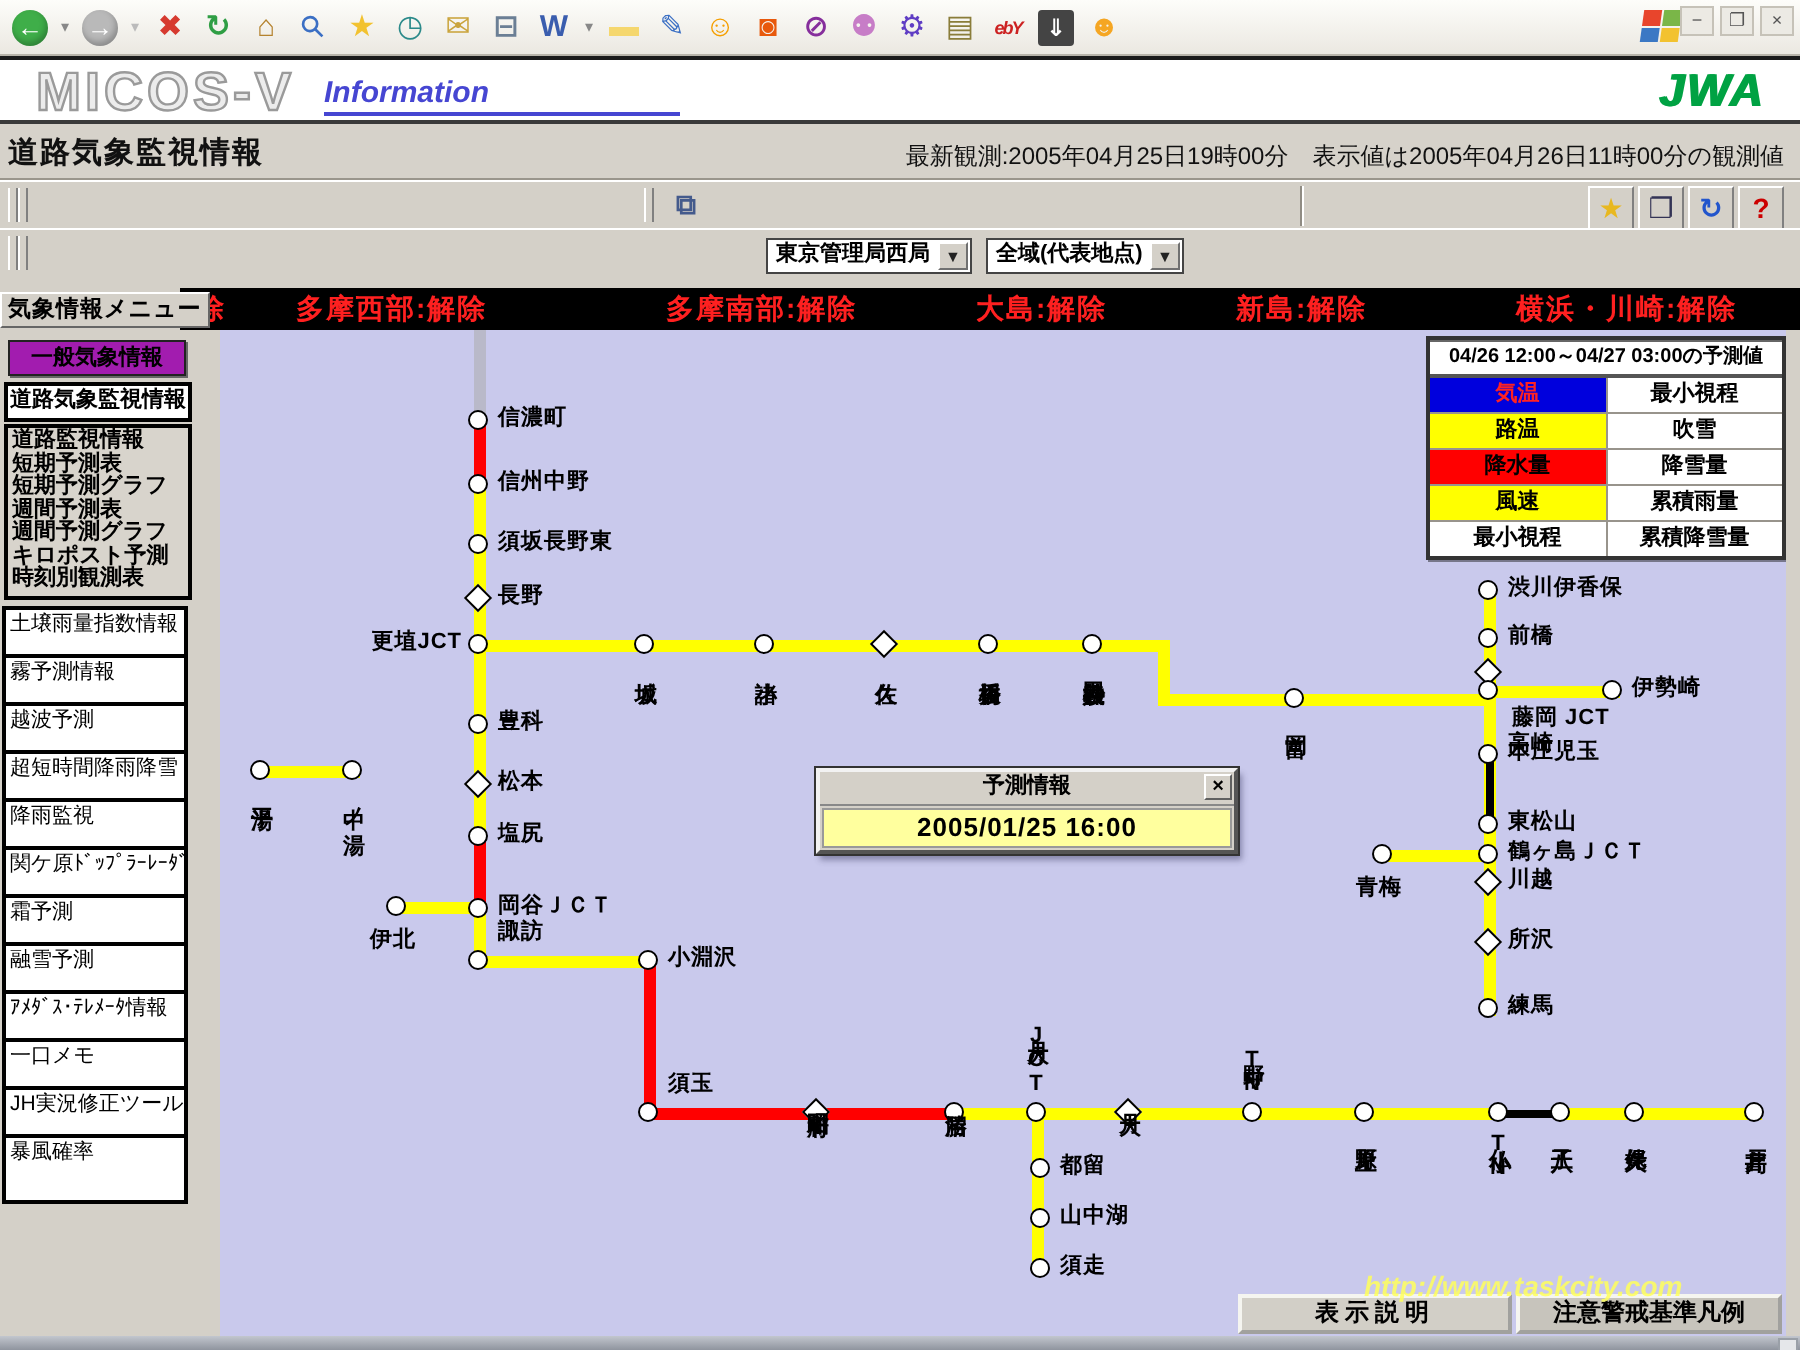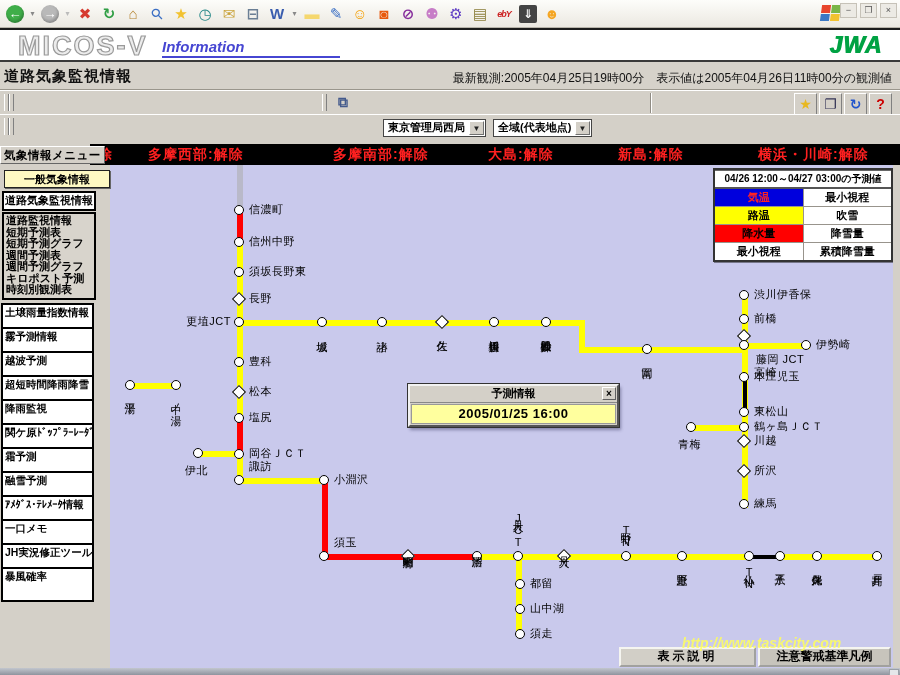--- a/index.html
+++ b/index.html
@@ -46,36 +46,36 @@
     font-size:8px;line-height:13px;text-align:center;color:#222;box-sizing:border-box}
 
   
   #ticker{left:90px;top:144px;width:810px;height:21px;background:#000;z-index:1;overflow:hidden}
   .ticker-item{position:absolute;top:2px;font-size:14px;font-weight:bold;color:#ff2020;letter-spacing:1px;white-space:nowrap}
 
   
   #sidebar{left:0;top:143px;width:110px;height:532px;z-index:3}
   #side-header{left:0;top:3px;width:105px;height:18px;background:#d4d0c8;border:1px solid;border-color:#fff #666 #666 #fff;
     font-size:11.5px;font-weight:bold;line-height:16px;padding-left:3px;box-sizing:border-box;letter-spacing:0.5px}
-  #general-btn{left:4px;top:27px;width:106px;height:18px;background:#fef9c3;border:1px solid #222;box-shadow:1px 1px 0 #666;
+  #general-btn{left:4px;top:27px;width:89px;height:18px;background:#a21caf;border:1px solid #222;box-shadow:1px 1px 0 #666;
     font-size:11px;font-weight:bold;text-align:center;line-height:16px;box-sizing:border-box}
   #active-btn{left:2px;top:48px;width:94px;height:20px;background:#fff;border:2px solid #000;font-size:11px;font-weight:bold;
     text-align:center;line-height:15px;box-sizing:border-box;white-space:nowrap;overflow:hidden}
   #submenu{left:2px;top:69px;width:94px;background:#d8d4cc;border:2px solid #000;box-sizing:border-box;padding:1px 0 2px 2px}
   .submenu-item{font-size:11px;font-weight:bold;line-height:11.5px;white-space:nowrap}
   .side-btn{position:absolute;left:1px;width:93px;height:35px;background:#fff;border:2px solid #000;box-sizing:border-box;
-    font-size:10.5px;font-weight:bold;line-height:14px;padding-left:2px;white-space:nowrap;overflow:hidden}
+    font-size:10.5px;font-weight:normal;line-height:14px;padding-left:2px;white-space:nowrap;overflow:hidden}
 
   
   #map{left:110px;top:165px;width:783px;height:503px;background:#c9c9ec;overflow:hidden}
   .mline{position:absolute;z-index:1}
   .st-c,.st-d{position:absolute;width:8px;height:8px;background:#fff;border:1.5px solid #000;z-index:2}
   .st-c{border-radius:50%}
   .st-d{transform:rotate(45deg)}
-  .st-label{position:absolute;font-size:11px;font-weight:normal;color:#000;white-space:nowrap;letter-spacing:.5px;line-height:13px;z-index:2}
+  .st-label{position:absolute;font-size:11px;font-weight:bold;color:#000;white-space:nowrap;letter-spacing:.5px;line-height:13px;z-index:2}
   .v{writing-mode:vertical-rl;text-orientation:upright;letter-spacing:0;white-space:normal}
 
   
   #legend{position:absolute;left:603px;top:3px;width:180px;background:#d4d0c8;border:2px solid #333;box-sizing:border-box;z-index:4;box-shadow:1px 1px 0 #77778a}
   #legend-title-row{height:17px;position:relative;font-size:11.5px;font-weight:bold;text-align:center;line-height:17px}
   #legend-min{position:absolute;right:2px;top:2px;width:14px;height:12px;background:#ecebe5;border:1px solid;border-color:#fff #707070 #707070 #fff;box-sizing:border-box}
   #legend-min span{display:block;width:8px;border-top:2px solid #333;margin:2px auto 0}
   #legend-period{height:16px;background:#fff;border-top:1px solid #666;border-bottom:2px solid #555;font-size:10px;font-weight:bold;text-align:center;line-height:16px}
   .legend-row{display:flex;height:17px;border-top:1px solid #98948c}
   .legend-row:first-child{border-top:none}
@@ -226,20 +226,24 @@
           <div class="legend-cell" style="background: rgb(0, 0, 221); color: rgb(255, 34, 34);">気温</div>
           <div class="legend-cell">最小視程</div>
         </div>
         <div class="legend-row">
           <div class="legend-cell" style="background: rgb(255, 255, 0); color: rgb(0, 0, 0);">路温</div>
           <div class="legend-cell">吹雪</div>
         </div>
         <div class="legend-row">
           <div class="legend-cell" style="background: rgb(255, 0, 0); color: rgb(0, 0, 0);">降水量</div>
           <div class="legend-cell">降雪量</div>
+        </div>
+        <div class="legend-row">
+          <div class="legend-cell" style="background: rgb(255, 255, 0); color: rgb(0, 0, 0);">風速</div>
+          <div class="legend-cell">累積雨量</div>
         </div>
         <div class="legend-row">
           <div class="legend-cell" style="background: rgb(255, 255, 255); color: rgb(0, 0, 0);">最小視程</div>
           <div class="legend-cell">累積降雪量</div>
         </div>
       </div>
   </div>
 
   <div id="popup">
     <div id="popup-title-row">

